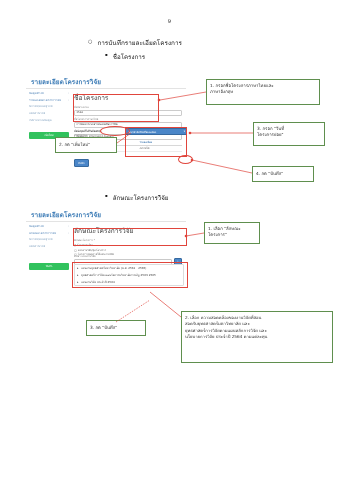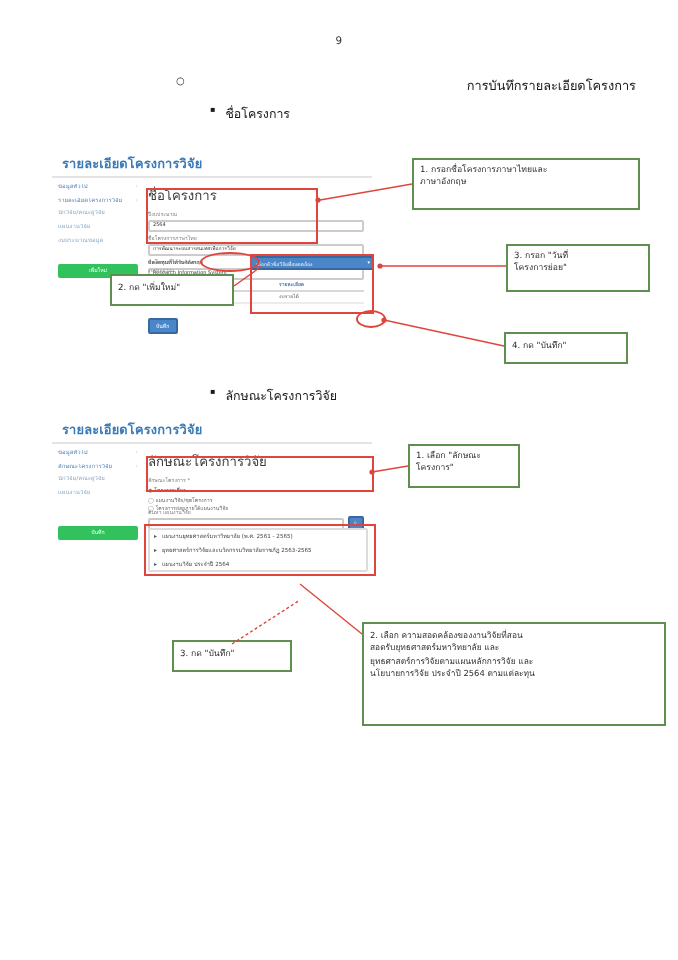--- a/index.html
+++ b/index.html
@@ -11,21 +11,21 @@
   }
   .page{position:absolute;inset:0;background:#fff;}
 
   
   .page-num{
     position:absolute;top:18px;left:0;width:339px;text-align:center;
     font-size:5.2px;color:#333;letter-spacing:.2px;
   }
   .bullet-l1{
     position:absolute;left:88px;top:38px;width:230px;
-    font-size:6.4px;color:#1a1a1a;display:flex;gap:5px;align-items:flex-start;justify-content:space-between;
+    font-size:6.4px;color:#1a1a1a;display:flex;gap:5px;align-items:flex-start;
   }
   .bullet-l1 .mk{font-size:5px;line-height:1.25;}
   .bullet-l2{
     position:absolute;left:105px;width:220px;
     font-size:6.2px;color:#1a1a1a;display:flex;gap:5px;align-items:flex-start;
   }
   .bullet-l2 .mk{font-size:4px;line-height:1.6;}
 
   
   .shot{

